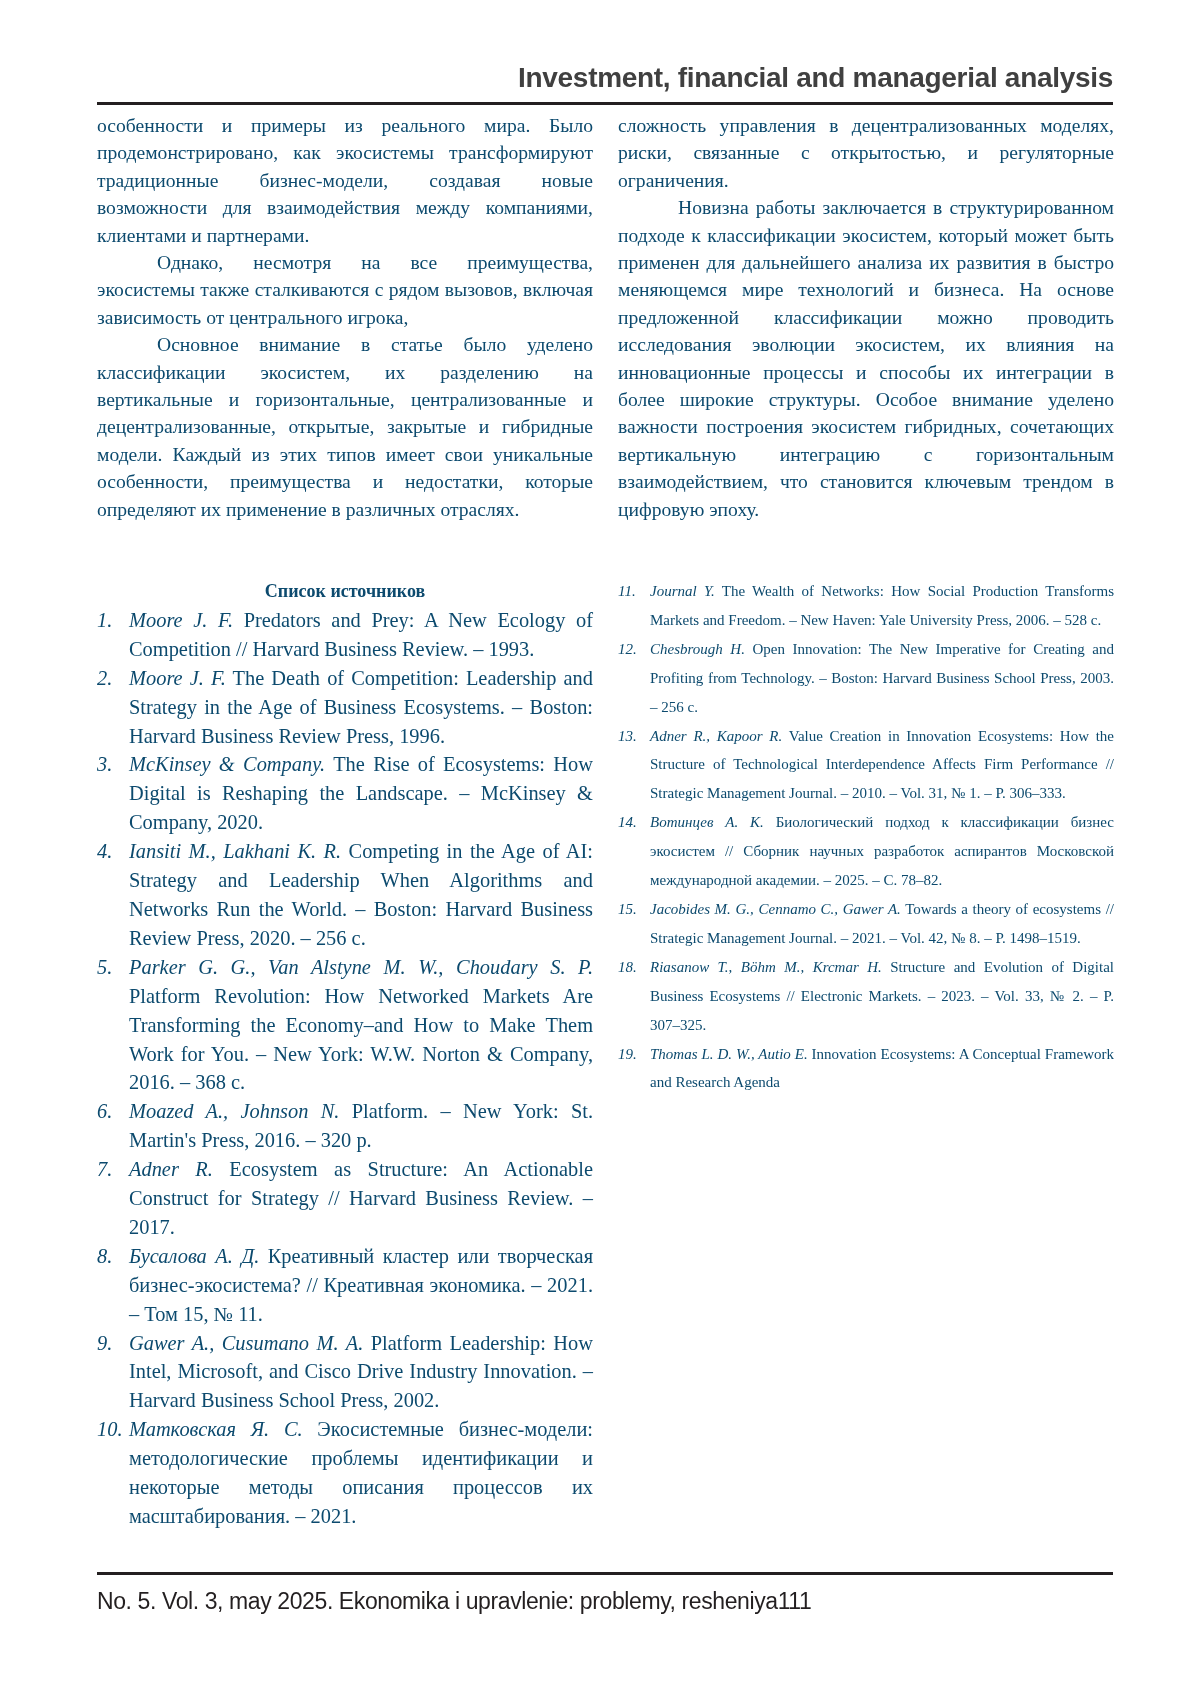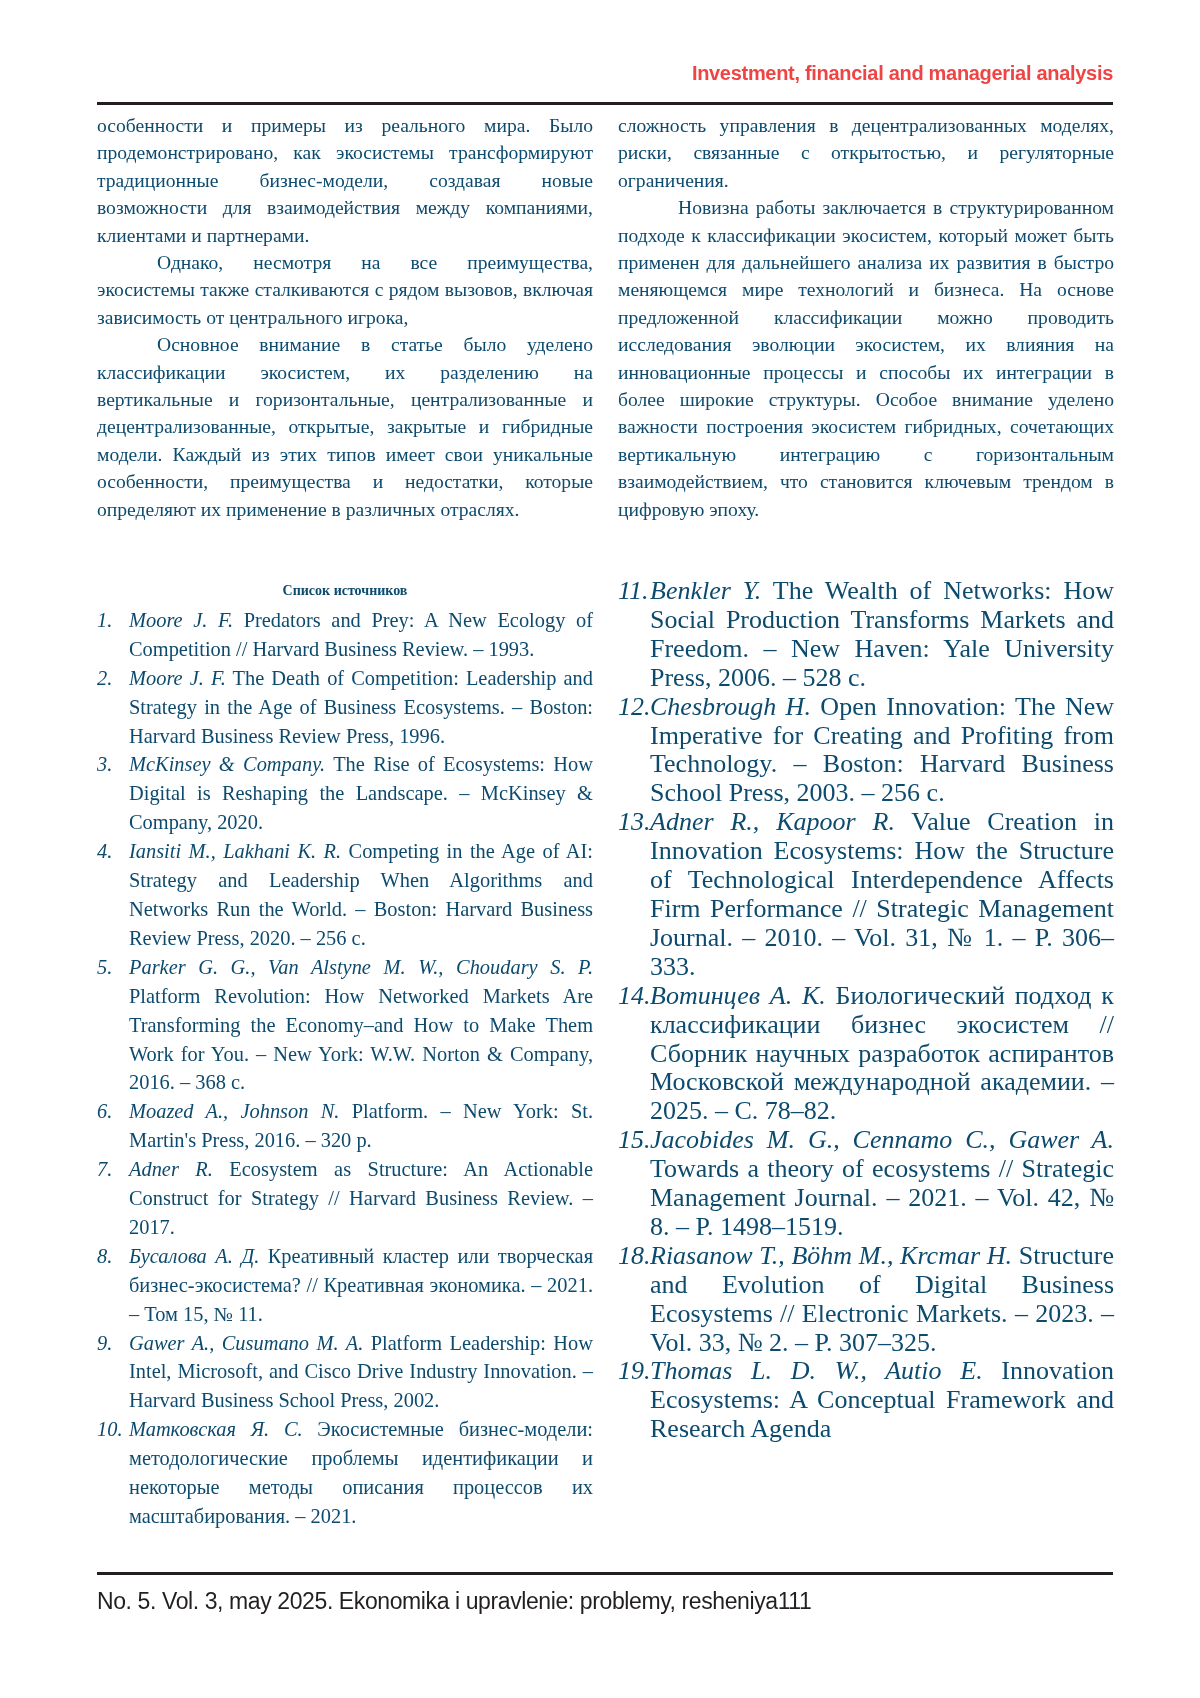--- a/index.html
+++ b/index.html
@@ -1,37 +1,37 @@
 <!DOCTYPE html>
 <html><head>
 <meta charset="utf-8">
 <style>
   html, body { margin: 0; padding: 0; background: #ffffff; }
   body { width: 1200px; height: 1698px; position: relative; overflow: hidden; color: #231f20; }
   .running-head {
     position: absolute; left: 97px; right: 87px; top: 62px;
     text-align: right; font-family: "Liberation Sans", sans-serif;
-    font-weight: bold; font-size: 20px; letter-spacing: -0.3px; color: #ef4444;
+    font-weight: bold; font-size: 28px; letter-spacing: -0.3px; color: #404040;
   }
   .rule { position: absolute; left: 97px; width: 1016px; height: 3px; background: #231f20; }
   .rule.top { top: 102px; }
   .rule.bottom { top: 1572px; }
   .col {
     position: absolute; width: 496px;
     font-family: "Liberation Serif", serif; font-size: 19.6px; line-height: 27.4px;
     text-align: justify; color: #0c4a6e;
   }
   .col.left { left: 97px; }
   .col.right { left: 618px; }
   .body-text { top: 112px; }
   .col p { margin: 0; }
   .col p.indent { text-indent: 60px; }
   .refs-left { top: 577px; font-size: 20.4px; line-height: 28.9px; }
-  .refs-right { top: 577px; font-size: 26px; line-height: 28.9px; }
-  .refs-title { text-align: center; font-weight: bold; margin: 0; font-size: 14px; }
+  .refs-right { top: 577px; font-size: 15px; line-height: 28.9px; }
+  .refs-title { text-align: center; font-weight: bold; margin: 0; font-size: 18px; }
   ol.refs { list-style: none; margin: 0; padding: 0; }
   ol.refs li { position: relative; padding-left: 32px; margin: 0; }
   ol.refs li .num { position: absolute; left: 0; top: 0; font-style: italic; }
   ol.refs li .authors { font-style: italic; }
   .footer {
     position: absolute; left: 97px; right: 87px; top: 1588px;
     font-family: "Liberation Sans", sans-serif; font-size: 23px; letter-spacing: -0.4px;
     display: flex; justify-content: flex-start; color: #231f20;
   }
 </style>
@@ -63,21 +63,21 @@
     <li><span class="num">6.</span><span class="authors">Moazed A., Johnson N.</span><span> Platform. – New York: St. Martin's Press, 2016. – 320 p.</span></li>
     <li><span class="num">7.</span><span class="authors">Adner R.</span><span> Ecosystem as Structure: An Actionable Construct for Strategy // Harvard Business Review. – 2017.</span></li>
     <li><span class="num">8.</span><span class="authors">Бусалова А. Д.</span><span> Креативный кластер или творческая бизнес-экосистема? // Креативная экономика. – 2021. – Том 15, № 11.</span></li>
     <li><span class="num">9.</span><span class="authors">Gawer A., Cusumano M. A.</span><span> Platform Leadership: How Intel, Microsoft, and Cisco Drive Industry Innovation. – Harvard Business School Press, 2002.</span></li>
     <li><span class="num">10.</span><span class="authors">Матковская Я. С.</span><span> Экосистемные бизнес-модели: методологические проблемы идентификации и некоторые методы описания процессов их масштабирования. – 2021.</span></li>
   </ol>
 </div>
 
 <div class="col right refs-right">
   <ol class="refs">
-    <li><span class="num">11.</span><span class="authors">Benkler Y.</span><span> The Wealth of Networks: How Social Production Transforms Markets and Freedom. – New Haven: Yale University Press, 2006. – 528 с.</span></li>
+    <li><span class="num">11.</span><span class="authors">Journal Y.</span><span> The Wealth of Networks: How Social Production Transforms Markets and Freedom. – New Haven: Yale University Press, 2006. – 528 с.</span></li>
     <li><span class="num">12.</span><span class="authors">Chesbrough H.</span><span> Open Innovation: The New Imperative for Creating and Profiting from Technology. – Boston: Harvard Business School Press, 2003. – 256 с.</span></li>
     <li><span class="num">13.</span><span class="authors">Adner R., Kapoor R.</span><span> Value Creation in Innovation Ecosystems: How the Structure of Technological Interdependence Affects Firm Performance // Strategic Management Journal. – 2010. – Vol. 31, № 1. – P. 306–333.</span></li>
     <li><span class="num">14.</span><span class="authors">Вотинцев А. К.</span><span> Биологический подход к классификации бизнес экосистем // Сборник научных разработок аспирантов Московской международной академии. – 2025. – С. 78–82.</span></li>
     <li><span class="num">15.</span><span class="authors">Jacobides M. G., Cennamo C., Gawer A.</span><span> Towards a theory of ecosystems // Strategic Management Journal. – 2021. – Vol. 42, № 8. – P. 1498–1519.</span></li>
     <li><span class="num">18.</span><span class="authors">Riasanow T., Böhm M., Krcmar H.</span><span> Structure and Evolution of Digital Business Ecosystems // Electronic Markets. – 2023. – Vol. 33, № 2. – P. 307–325.</span></li>
     <li><span class="num">19.</span><span class="authors">Thomas L. D. W., Autio E.</span><span> Innovation Ecosystems: A Conceptual Framework and Research Agenda</span></li>
   </ol>
 </div>
 
 <div class="rule bottom"></div>

